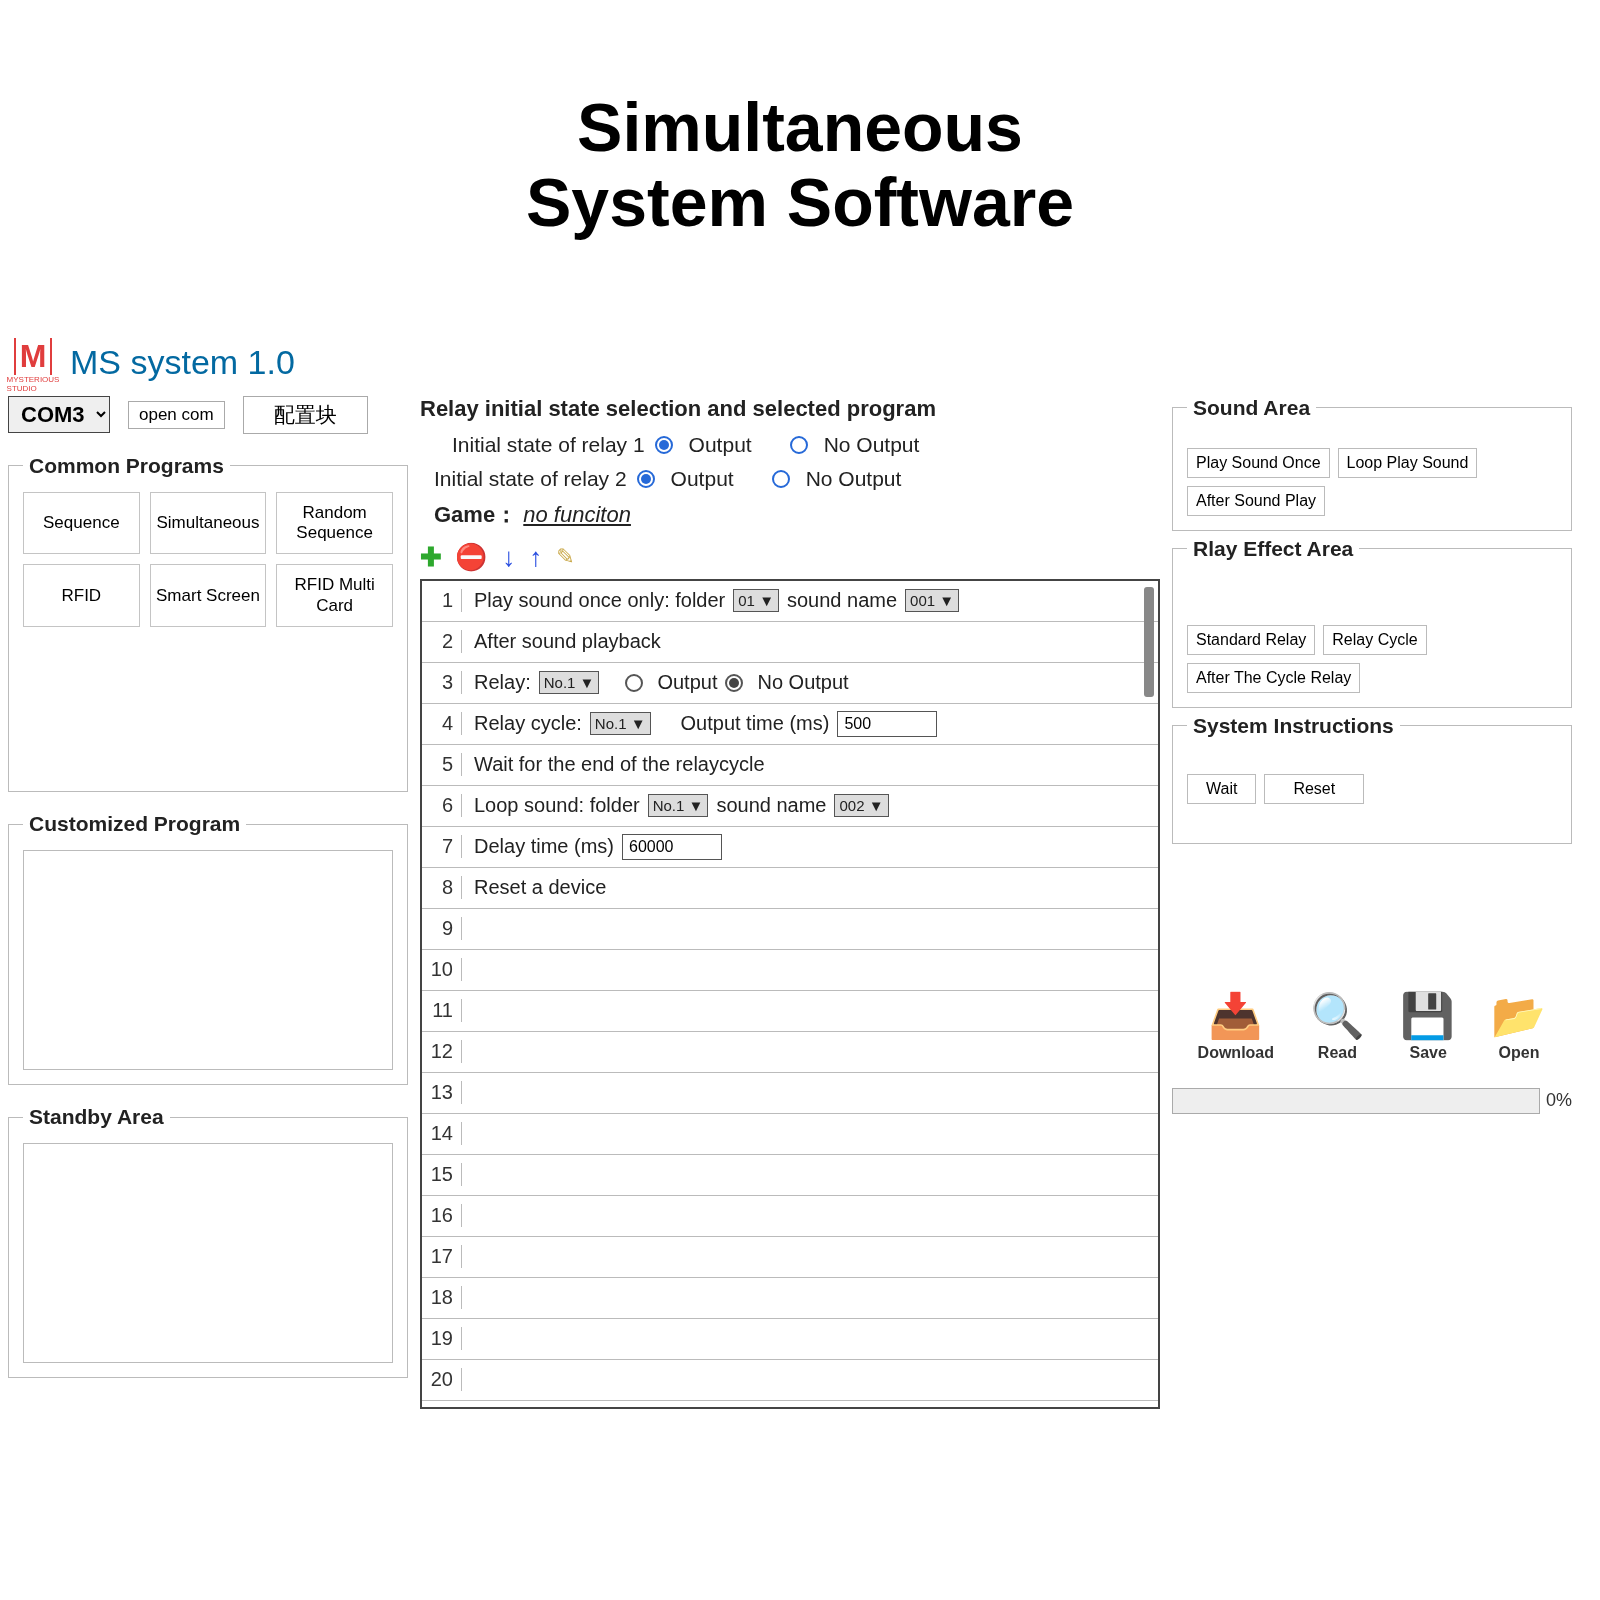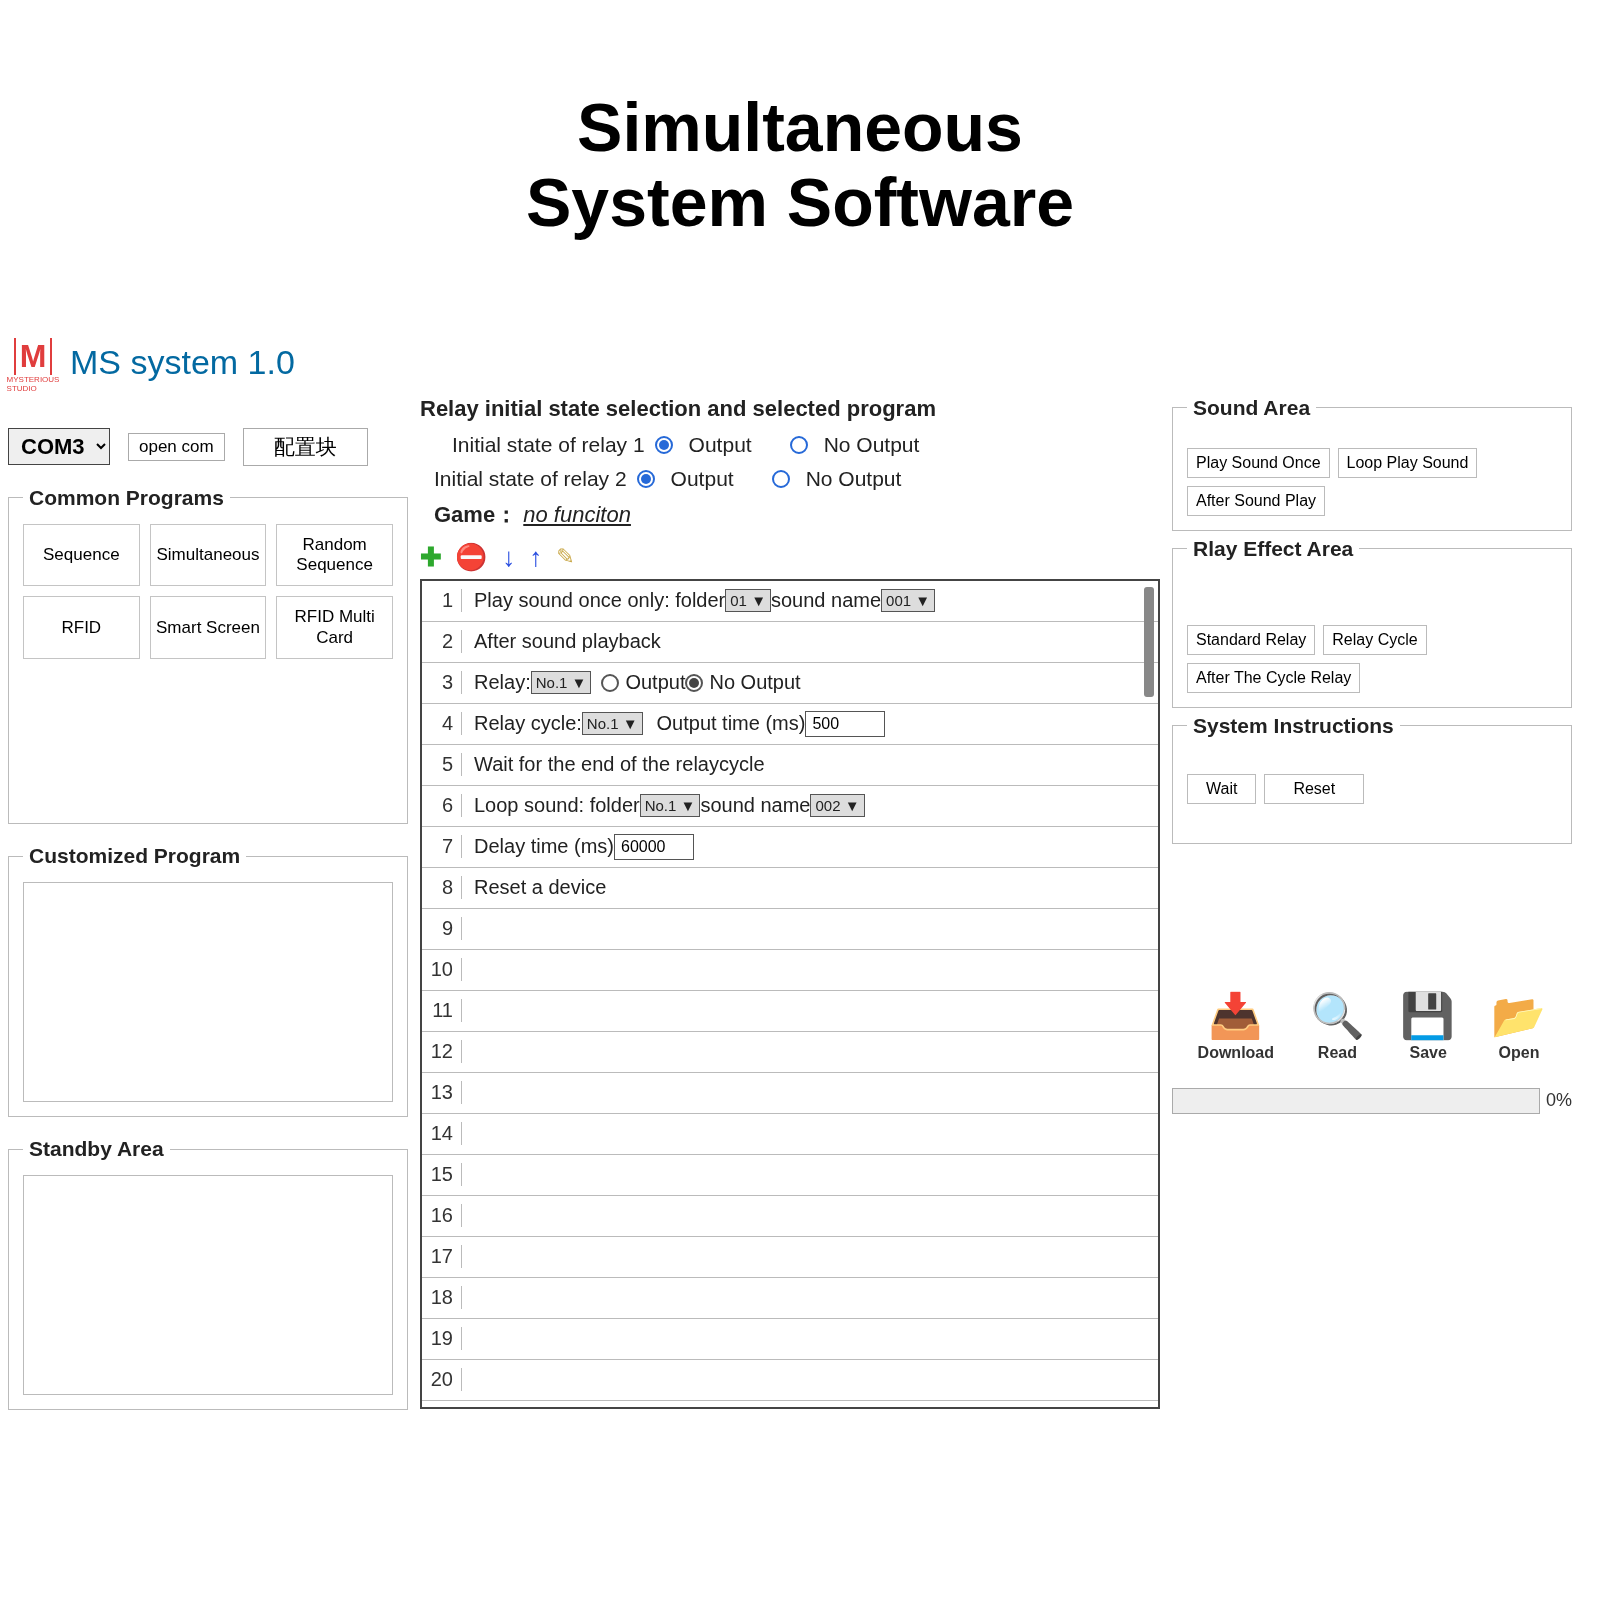--- a/index.html
+++ b/index.html
@@ -200,33 +200,34 @@
   display: flex;
   align-items: center;
   justify-content: flex-end;
 }
 .rcontent {
   flex: 1;
   padding: 6px 12px;
   display: flex;
   flex-wrap: wrap;
   align-items: center;
+  gap: 8px;
 }
 .mini-select {
   font-size: 15px;
   padding: 2px 4px;
   border: 1px solid #555;
   background: #ddd;
 }
 .mini-input {
   font-size: 16px;
   padding: 3px 6px;
   border: 1px solid #555;
   background: #fff;
-  width: 80px;
+  width: 100px;
 }
 .btn-row {
   display: flex;
   flex-wrap: wrap;
   gap: 8px;
 }
 .act-btn {
   font-size: 16px;
   padding: 5px 8px;
   border: 1px solid #bbb;
@@ -266,21 +267,20 @@
   background: #eee;
 }
 .pct {
   font-size: 18px;
   color: #333;
 }
 .left-top-wrap {
   display: flex;
   align-items: center;
   gap: 18px;
-  margin-top: 32px;
 }
 </style>
 </head>
 <body>
 
 <div class="page-title">
   <span>Simultaneous</span><br>
   <span>System Software</span>
 </div>
 

